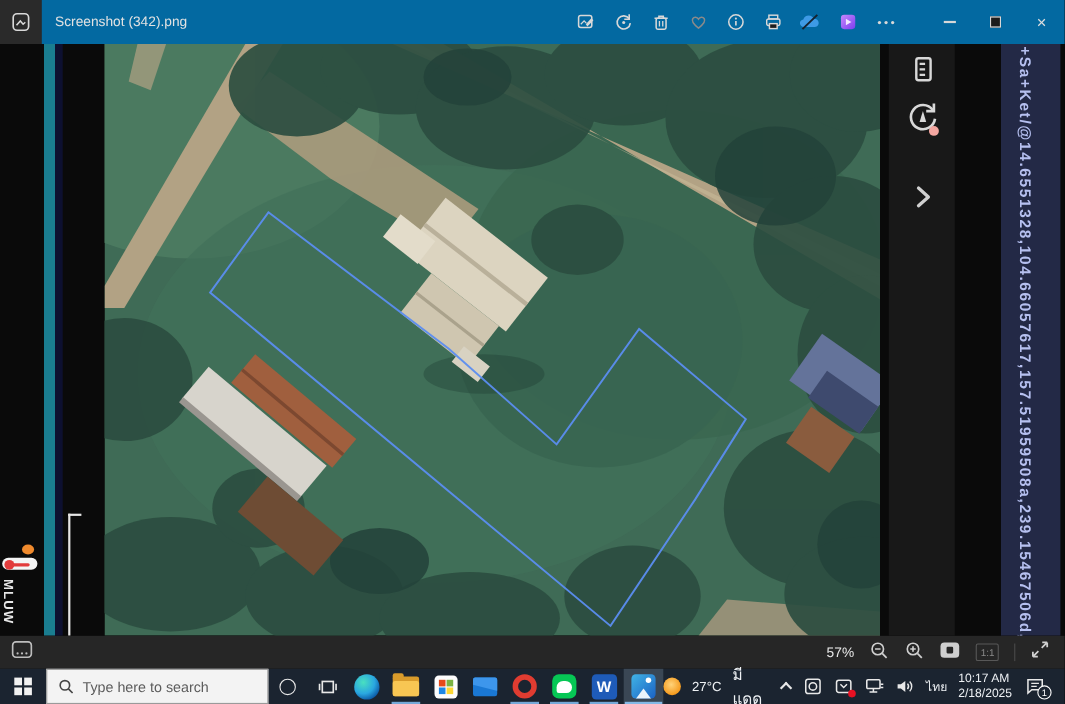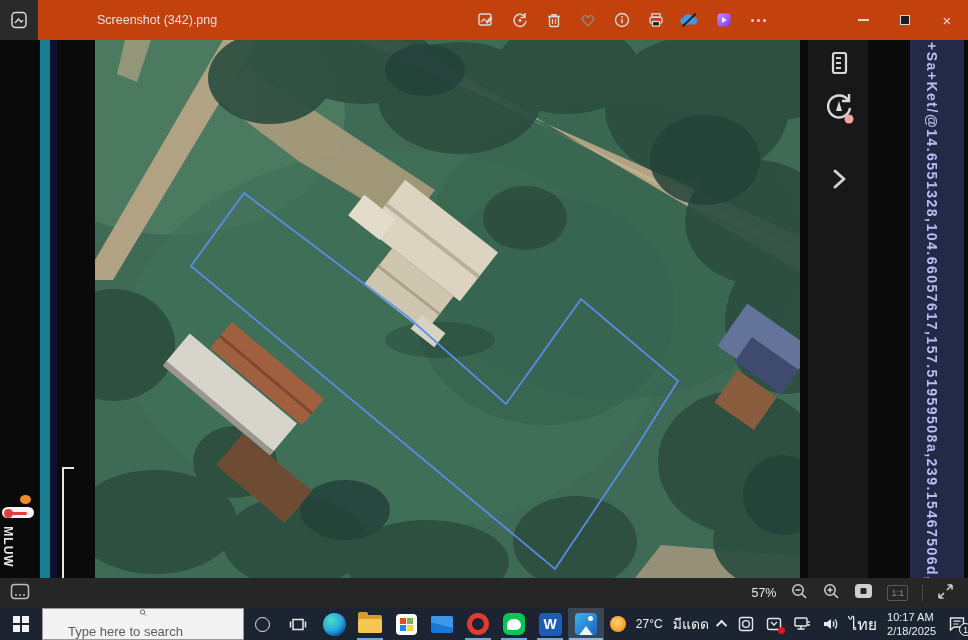--- a/index.html
+++ b/index.html
@@ -1,21 +1,21 @@
 <!DOCTYPE html>
 <html><head>
 <meta charset="utf-8">
 <style>
   * { margin:0; padding:0; box-sizing:border-box; }
   html,body { width:968px; height:640px; overflow:hidden; background:#000; }
   body { font-family:"Liberation Sans", sans-serif; position:relative; }
   .stage { position:absolute; top:0; left:0; width:968px; height:640px; background:#0a0a0a; }
 
   
-  .titlebar { position:absolute; top:0; left:0; width:968px; height:40px; background:#c2410c; display:flex; align-items:center;gap:47px; }
+  .titlebar { position:absolute; top:0; left:0; width:968px; height:40px; background:#0369a1; display:flex; align-items:center; }
   .app-tile { width:38px; height:40px; background:#2a2a2a; display:flex; align-items:center; justify-content:center; }
   .title-text { color:#e2e2e2; font-size:12.5px; margin-left:12px; flex:0 0 auto; }
   .tb-spacer { flex:1; }
   .tb-icons { display:flex; align-items:center; gap:8px; margin-right:6px; }
   .tb-btn { width:26px; height:26px; display:flex; align-items:center; justify-content:center; border-radius:3px; }
   .tb-btn svg { display:block; }
   .dots3 { display:flex; gap:3px; }
   .dots3 i { width:3px; height:3px; border-radius:50%; background:#d8d8d8; }
   .win-ctrls { display:flex; height:40px; margin-left:18px; }
   .win-btn { width:42px; height:40px; display:flex; align-items:center; justify-content:center; color:#d8d8d8; }
@@ -51,21 +51,21 @@
   .zoom-cluster { display:flex; align-items:center; gap:14px; margin-right:14px; }
   .zoom-pct { color:#e8e8e8; font-size:12.5px; }
   .ratio-box { border:1px solid #585858; color:#8a8a8a; font-size:9px; padding:2px 3px; border-radius:2px; }
   .vdiv { width:1px; height:16px; background:#4a4a4a; }
 
   
   .taskbar { position:absolute; top:608px; left:0; width:968px; height:32px; background:#1b2430; display:flex; align-items:stretch; }
   .start-btn { width:42px; display:flex; align-items:center; justify-content:center; }
   .win-logo { display:grid; grid-template-columns:7px 7px; grid-template-rows:7px 7px; gap:1.5px; }
   .win-logo i { background:#f2f2f2; }
-  .search-box { width:202px; background:#f3f3f3; display:flex; align-items:center; gap:8px; padding:0 10px; border:1px solid #9a9a9a;flex-direction:column; }
+  .search-box { width:202px; background:#f3f3f3; display:flex; align-items:center; gap:8px; padding:0 10px; border:1px solid #9a9a9a; }
   .search-box input { border:none; outline:none; background:transparent; font-size:13px; color:#444; width:150px; font-family:"Liberation Sans", sans-serif; }
   .search-box input::placeholder { color:#5c5c5c; opacity:1; }
   .tb-slot { width:36px; display:flex; align-items:center; justify-content:center; position:relative; }
   .tb-slot.active { background:#3a4755; }
   .runline { position:absolute; bottom:0; left:5px; right:5px; height:2.5px; background:#76a9d8; }
   .runline.wide { left:1px; right:1px; background:#85b9e6; }
 
   
   .icon-edge { width:23px; height:23px; border-radius:50%; background:radial-gradient(circle at 36% 32%, #49e0c0, #2aa7e0 48%, #0b57a4 78%, #083d7a); }
   .folder { position:relative; width:24px; height:18px; }
@@ -81,21 +81,21 @@
   .icon-opera { width:22px; height:22px; border-radius:50%; border:5px solid #e03c31; }
   .icon-line { width:22px; height:22px; background:#06c755; border-radius:6px; display:flex; align-items:center; justify-content:center; }
   .icon-line i { width:14px; height:11px; background:#fff; border-radius:6px 6px 5px 2px; }
   .icon-word { width:23px; height:23px; background:#1e5bb8; border-radius:4px; color:#fff; font-weight:bold; font-size:14px; display:flex; align-items:center; justify-content:center; }
   .icon-photos { width:22px; height:22px; border-radius:4px; background:linear-gradient(135deg,#41b4e6,#1b62c4); position:relative; overflow:hidden; }
   .icon-photos::before { content:""; position:absolute; bottom:-3px; left:2px; border-left:9px solid transparent; border-right:9px solid transparent; border-bottom:12px solid #eaf4fb; }
   .icon-photos::after { content:""; position:absolute; top:3px; right:4px; width:5px; height:5px; border-radius:50%; background:#fff; }
   .circ-outline { width:15px; height:15px; border:1.6px solid #e8e8e8; border-radius:50%; }
 
   
-  .tray { margin-left:auto; display:flex; align-items:center; gap:10px; padding-right:0; }
+  .tray { margin-left:auto; display:flex; align-items:center; gap:10px; padding-right:16px; }
   .tray-text { color:#eef1f4; font-size:12px; }
   .sun-ball { width:16px; height:16px; border-radius:50%; background:radial-gradient(circle at 45% 40%, #ffd37a, #f59b1e 70%, #d87f10); }
   .chev-up { width:8px; height:8px; border-left:2px solid #e8e8e8; border-top:2px solid #e8e8e8; transform:rotate(45deg) translateY(2px); }
   .tray-ico { position:relative; display:flex; align-items:center; justify-content:center; width:18px; height:18px; }
   .red-dot { position:absolute; right:-2px; bottom:-1px; width:7px; height:7px; border-radius:50%; background:#e81123; }
   .clock { text-align:left; color:#eef1f4; font-size:11px; line-height:1.3; }
   .action-center { position:relative; width:22px; height:20px; display:flex; align-items:center; justify-content:center; }
   .ac-badge { position:absolute; right:-4px; bottom:-2px; width:13px; height:13px; border-radius:50%; background:#1b2430; border:1.3px solid #fff; color:#fff; font-size:8.5px; display:flex; align-items:center; justify-content:center; }
 </style>
 </head>
@@ -443,21 +443,21 @@
             <path d="M8 10 V13 M4.5 13 H11.5" stroke="#e8e8e8" stroke-width="1.4"></path>
             <path d="M14.5 6 H17 M14.5 9 H17" stroke="#e8e8e8" stroke-width="1.3"></path>
           </svg>
       </span>
       <span class="tray-ico">
         <svg width="17" height="16" viewBox="0 0 17 16">
             <path d="M2 6 H5 L9 3 V13 L5 10 H2 Z" fill="#e8e8e8"></path>
             <path d="M11 5.5 A4 4 0 0 1 11 10.5 M13 3.5 A6.5 6.5 0 0 1 13 12.5" fill="none" stroke="#e8e8e8" stroke-width="1.3"></path>
           </svg>
       </span>
-      <span class="tray-text" style="font-size:16px;text-align:right;">ไทย</span>
+      <span class="tray-text" style="font-size:11px;text-align:right;">ไทย</span>
       <span class="clock">
         <div>10:17 AM</div>
         <div>2/18/2025</div>
       </span>
       <span class="action-center">
         <svg width="18" height="16" viewBox="0 0 18 16">
             <path d="M2.5 2 H15.5 V11 H6 L2.5 14 Z" fill="none" stroke="#e8e8e8" stroke-width="1.4"></path>
             <path d="M5.5 5.2 H12.5 M5.5 8 H10.5" stroke="#e8e8e8" stroke-width="1.2"></path>
           </svg>
         <span class="ac-badge">1</span>

